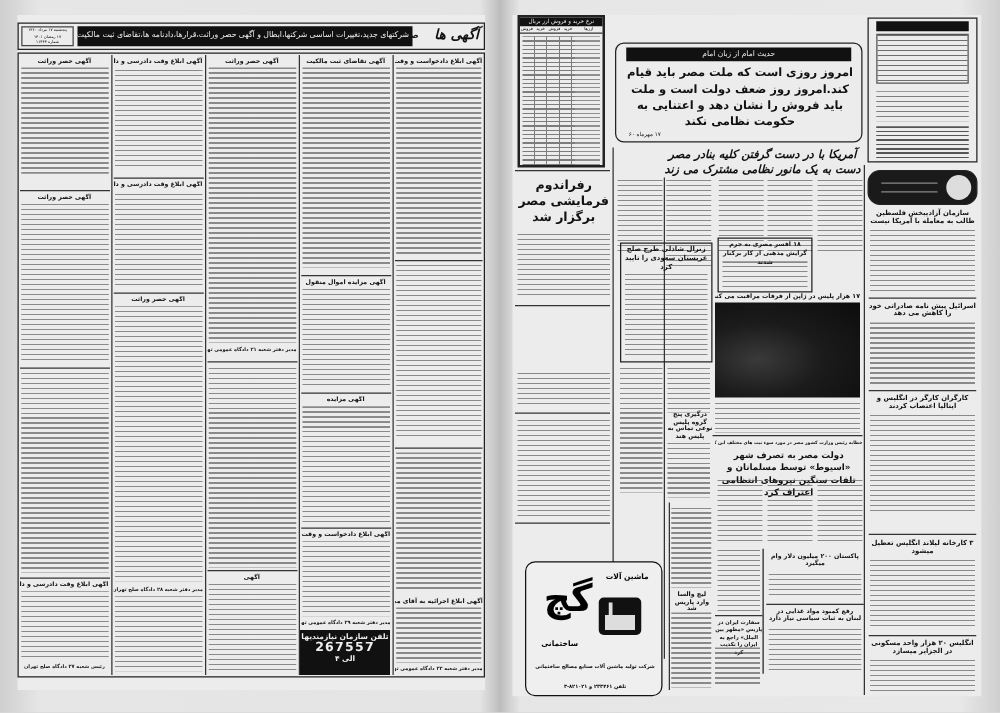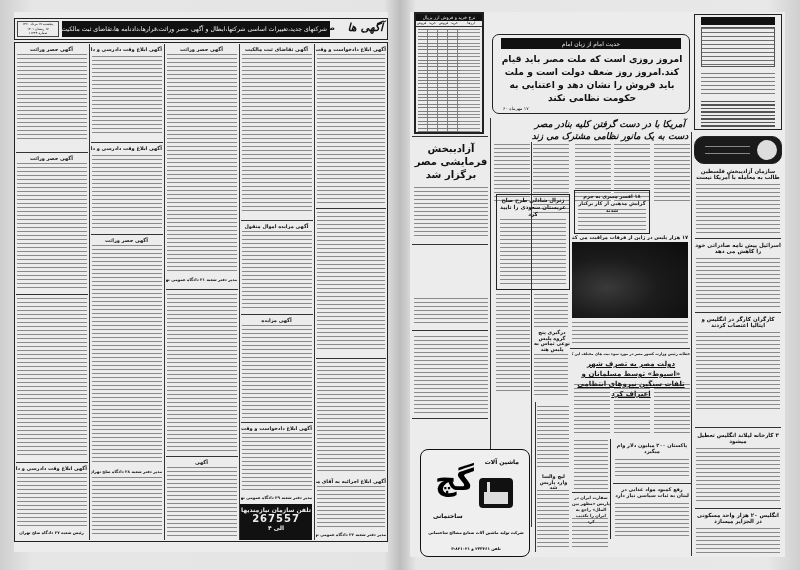--- a/index.html
+++ b/index.html
@@ -166,21 +166,21 @@
       <div class="hrule" style="left:285px;top:496px;width:86px;"></div>
       <div class="headline" style="left:285px;top:500px;width:86px;font-size:5.5px;">انگلیس ۲۰ هزار واحد مسکونی در الجزایر میسازد</div>
       <div class="text-block" style="left:286px;top:516px;width:84px;height:28px;"></div>
     </div>
     <div class="col-rule" style="left:281px;top:120px;height:424px;"></div>
 
     <div class="headline" style="left:120px;top:106px;width:160px;font-size:9px;line-height:12px;font-style:italic;">آمریکا با در دست گرفتن کلیه بنادر مصر دست به یک مانور نظامی مشترک می زند</div>
 
     <div class="col-rule" style="left:80px;top:106px;height:410px;"></div>
     <div class="hrule" style="left:2px;top:124px;width:76px;"></div>
-    <div class="headline" style="left:4px;top:130px;width:74px;font-size:10px;line-height:13px;">آزادیبخش فرمایشی مصر برگزار شد</div>
+    <div class="headline" style="left:4px;top:130px;width:74px;font-size:10px;line-height:13px;">رفراندوم فرمایشی مصر برگزار شد</div>
     <div class="text-block" style="left:4px;top:175px;width:74px;height:50px;"></div>
     <div class="hrule" style="left:2px;top:232px;width:76px;"></div>
     <div class="text-block" style="left:4px;top:286px;width:74px;height:28px;"></div>
     <div class="hrule" style="left:2px;top:318px;width:76px;"></div>
     <div class="text-block" style="left:4px;top:324px;width:74px;height:80px;"></div>
     <div class="hrule" style="left:2px;top:406px;width:76px;"></div>
 
     <div class="text-block" style="left:84px;top:132px;width:36px;height:60px;"></div>
     <div class="text-block" style="left:123px;top:132px;width:36px;height:70px;"></div>
     <div class="col-rule" style="left:121px;top:130px;height:385px;"></div>
@@ -202,21 +202,21 @@
       <div class="headline" style="left:2px;top:2px;width:70px;font-size:5px;line-height:7px;">۱۸ افسر مصری به جرم گرایش مذهبی از کار برکنار شدند</div>
       <div class="text-block" style="left:3px;top:18px;width:68px;height:22px;"></div>
     </div>
 
     <div class="small-head" style="left:162px;top:222px;width:116px;font-size:5px;">۱۷ هزار پلیس در ژاپن از فرفات مراقبت می کنند</div>
     <div class="photo" style="left:162px;top:230px;width:116px;height:76px;"></div>
     <div class="text-block" style="left:162px;top:310px;width:116px;height:24px;"></div>
     <div class="hrule" style="left:160px;top:336px;width:120px;"></div>
 
     <div class="small-head" style="left:162px;top:340px;width:118px;font-size:3.6px;">خطابه رئیس وزارت کشور مصر در مورد سوء نیت های مختلف این کشور</div>
-    <div class="headline" style="left:162px;top:347px;width:118px;font-size:7px;line-height:10px;text-decoration:underline;">دولت مصر به تصرف شهر «اسیوط» توسط مسلمانان و تلفات سنگین نیروهای انتظامی اعتراف کرد</div>
+    <div class="headline" style="left:162px;top:347px;width:118px;font-size:7px;line-height:10px;">دولت مصر به تصرف شهر «اسیوط» توسط مسلمانان و تلفات سنگین نیروهای انتظامی اعتراف کرد</div>
 
     <div class="text-block" style="left:164px;top:372px;width:36px;height:52px;"></div>
     <div class="text-block" style="left:204px;top:372px;width:36px;height:52px;"></div>
     <div class="text-block" style="left:244px;top:372px;width:36px;height:52px;"></div>
     <div class="frame" style="left:200px;top:427px;width:80px;height:100px;border-width:1px;border-right:none;border-top:none;border-bottom:none;">
       <div class="headline" style="left:4px;top:4px;width:74px;font-size:5px;">پاکستان ۲۰۰ میلیون دلار وام میگیرد</div>
       <div class="text-block" style="left:4px;top:20px;width:74px;height:20px;"></div>
       <div class="hrule" style="left:2px;top:44px;width:78px;"></div>
       <div class="headline" style="left:4px;top:48px;width:74px;font-size:5px;">رفع کمبود مواد غذایی در لبنان به ثبات سیاسی نیاز دارد</div>
       <div class="text-block" style="left:4px;top:64px;width:74px;height:34px;"></div>

